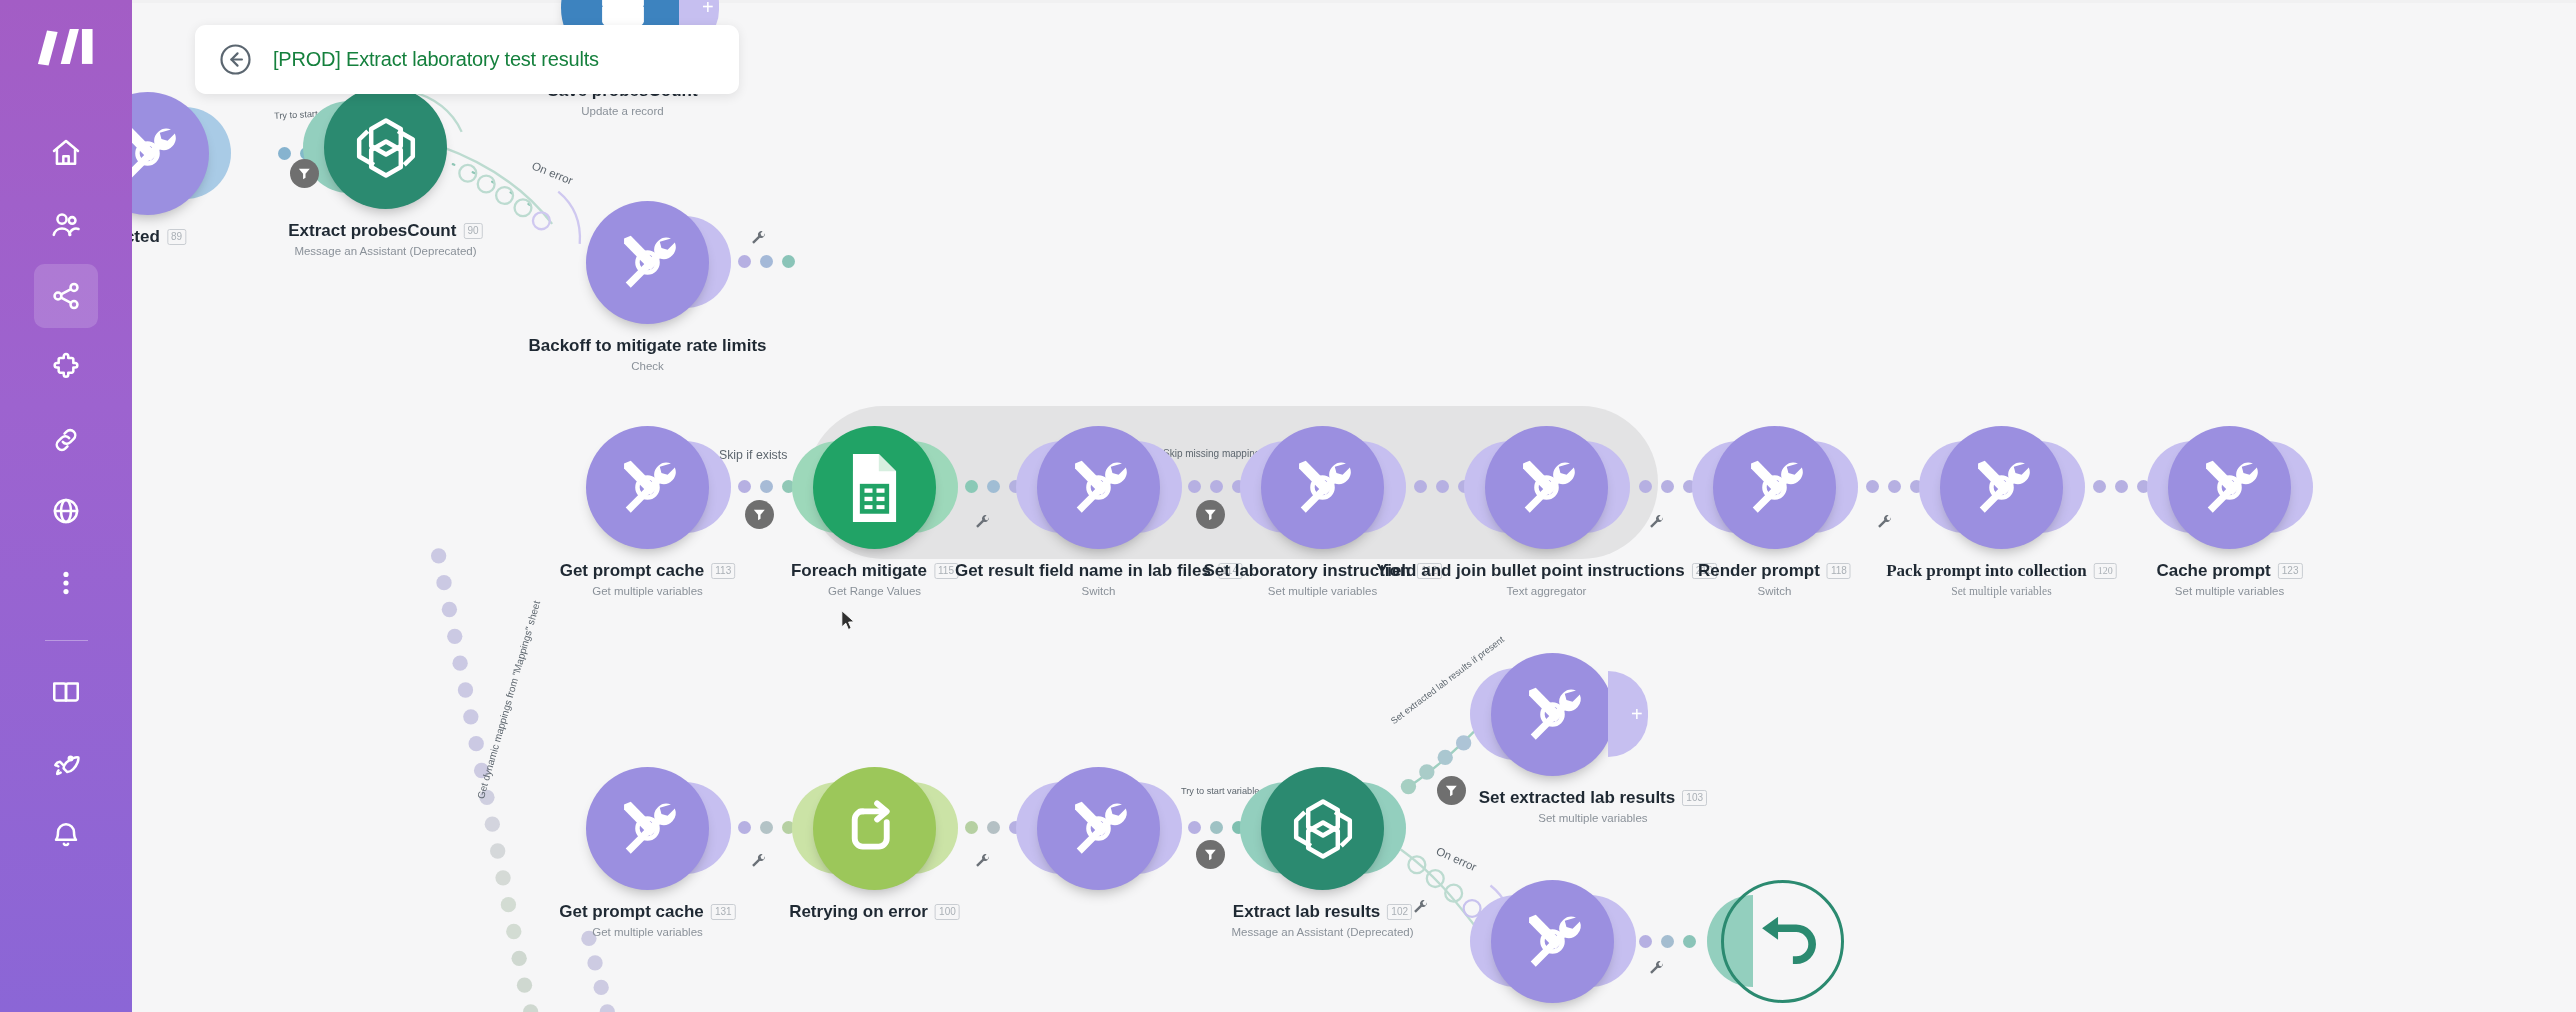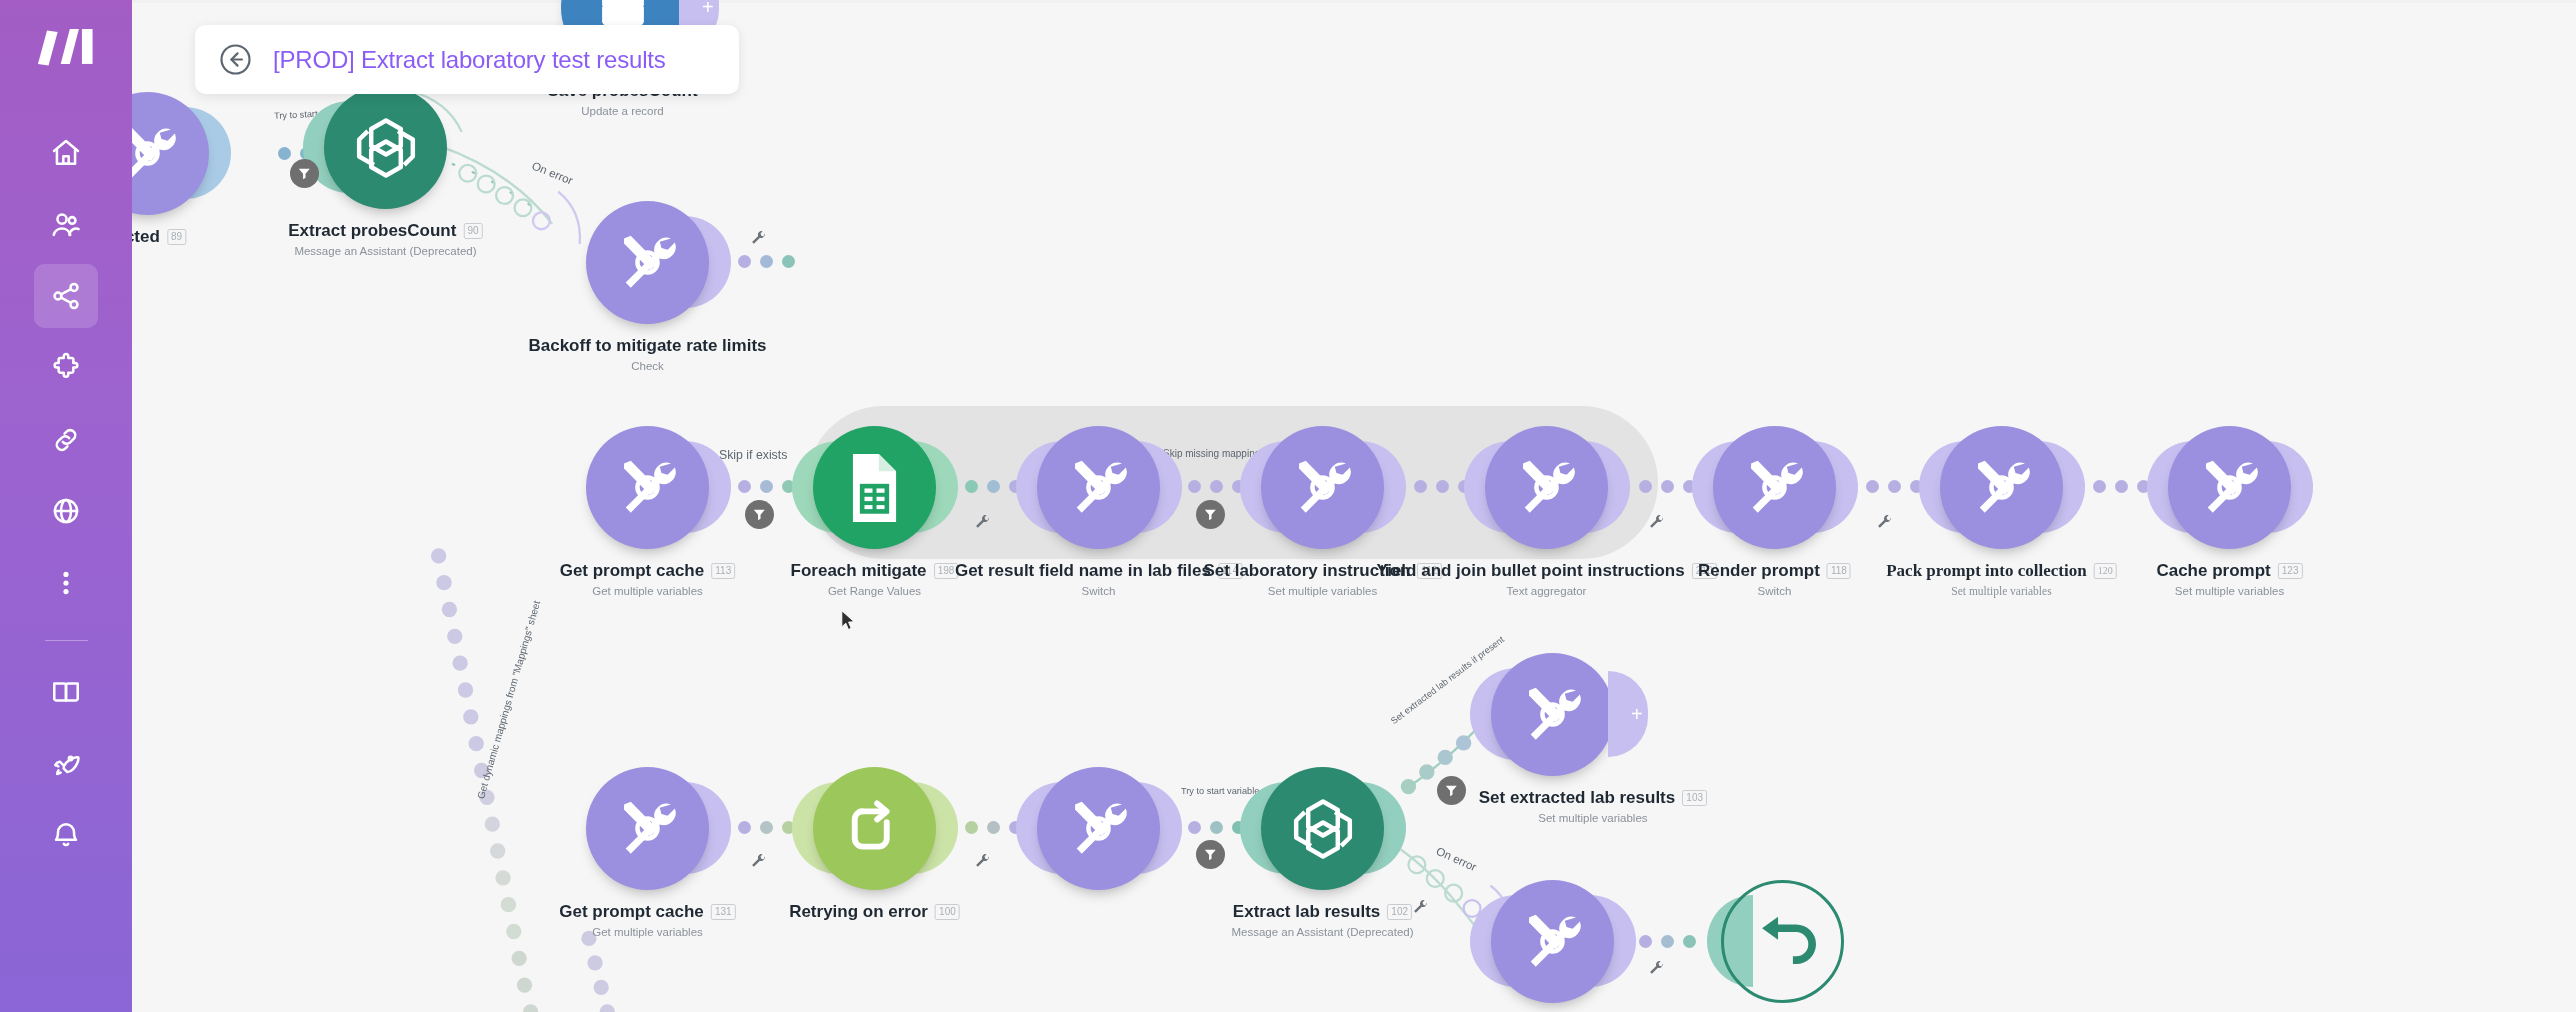--- a/index.html
+++ b/index.html
@@ -45,21 +45,21 @@
     position: absolute; left: 63px; top: 25px;
     height: 69px; min-width: 544px;
     background: #ffffff;
     border-radius: 10.7px;
     box-shadow: 0 2.3px 10.7px rgba(0,0,0,0.09);
     display: flex; align-items: center;
     padding: 0 26px 0 23px;
     z-index: 30;
   }
   #back-btn { width: 35px; height: 35px; flex: 0 0 auto; margin-right: 20px; cursor: pointer; }
-  #scenario-title { font-size: 24px; color: #8b5cf6; letter-spacing: -0.2px; white-space: nowrap; }
+  #scenario-title { font-size: 20px; color: #15803d; letter-spacing: -0.2px; white-space: nowrap; }
 
   
   .node { position: absolute; }
   .bubble {
     position: relative;
     width: 123px; height: 123px; border-radius: 50%;
     display: flex; align-items: center; justify-content: center;
     box-shadow: 0 7.7px 14px -6.1px rgba(0,0,0,0.30);
     cursor: pointer;
   }
@@ -429,21 +429,21 @@
           <path d="M10.4 1 16 6.6h-5.6z" fill="#d7efe0"></path>
           <rect x="5" y="11.4" width="8" height="8.2" fill="none" stroke="#21a366" stroke-width="1.5"></rect>
           <line x1="5" y1="14.2" x2="13" y2="14.2" stroke="#21a366" stroke-width="1.3"></line>
           <line x1="5" y1="16.9" x2="13" y2="16.9" stroke="#21a366" stroke-width="1.3"></line>
           <line x1="9" y1="11.4" x2="9" y2="19.6" stroke="#21a366" stroke-width="1.3"></line>
         </svg>
       </div>
       <div class="node-label">
         <div class="node-title">
           <span>Foreach mitigate</span>
-          <span class="node-badge">198</span>
+          <span class="node-badge">115</span>
         </div>
         <div class="node-sub">Get Range Values</div>
       </div>
     </div>
 
     <div class="dots" style="left:833px; top:480px; z-index:4;">
       <i style="background:#8ac9b6"></i>
         <i style="background:#a0bdd4"></i>
         <i style="background:#b4b1e0"></i>
     </div>

